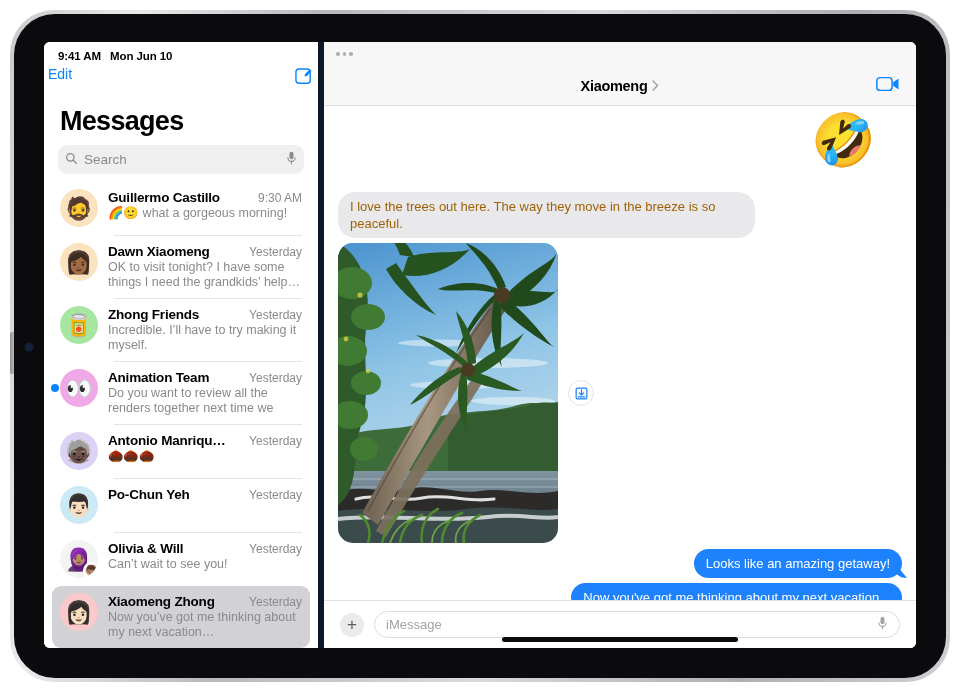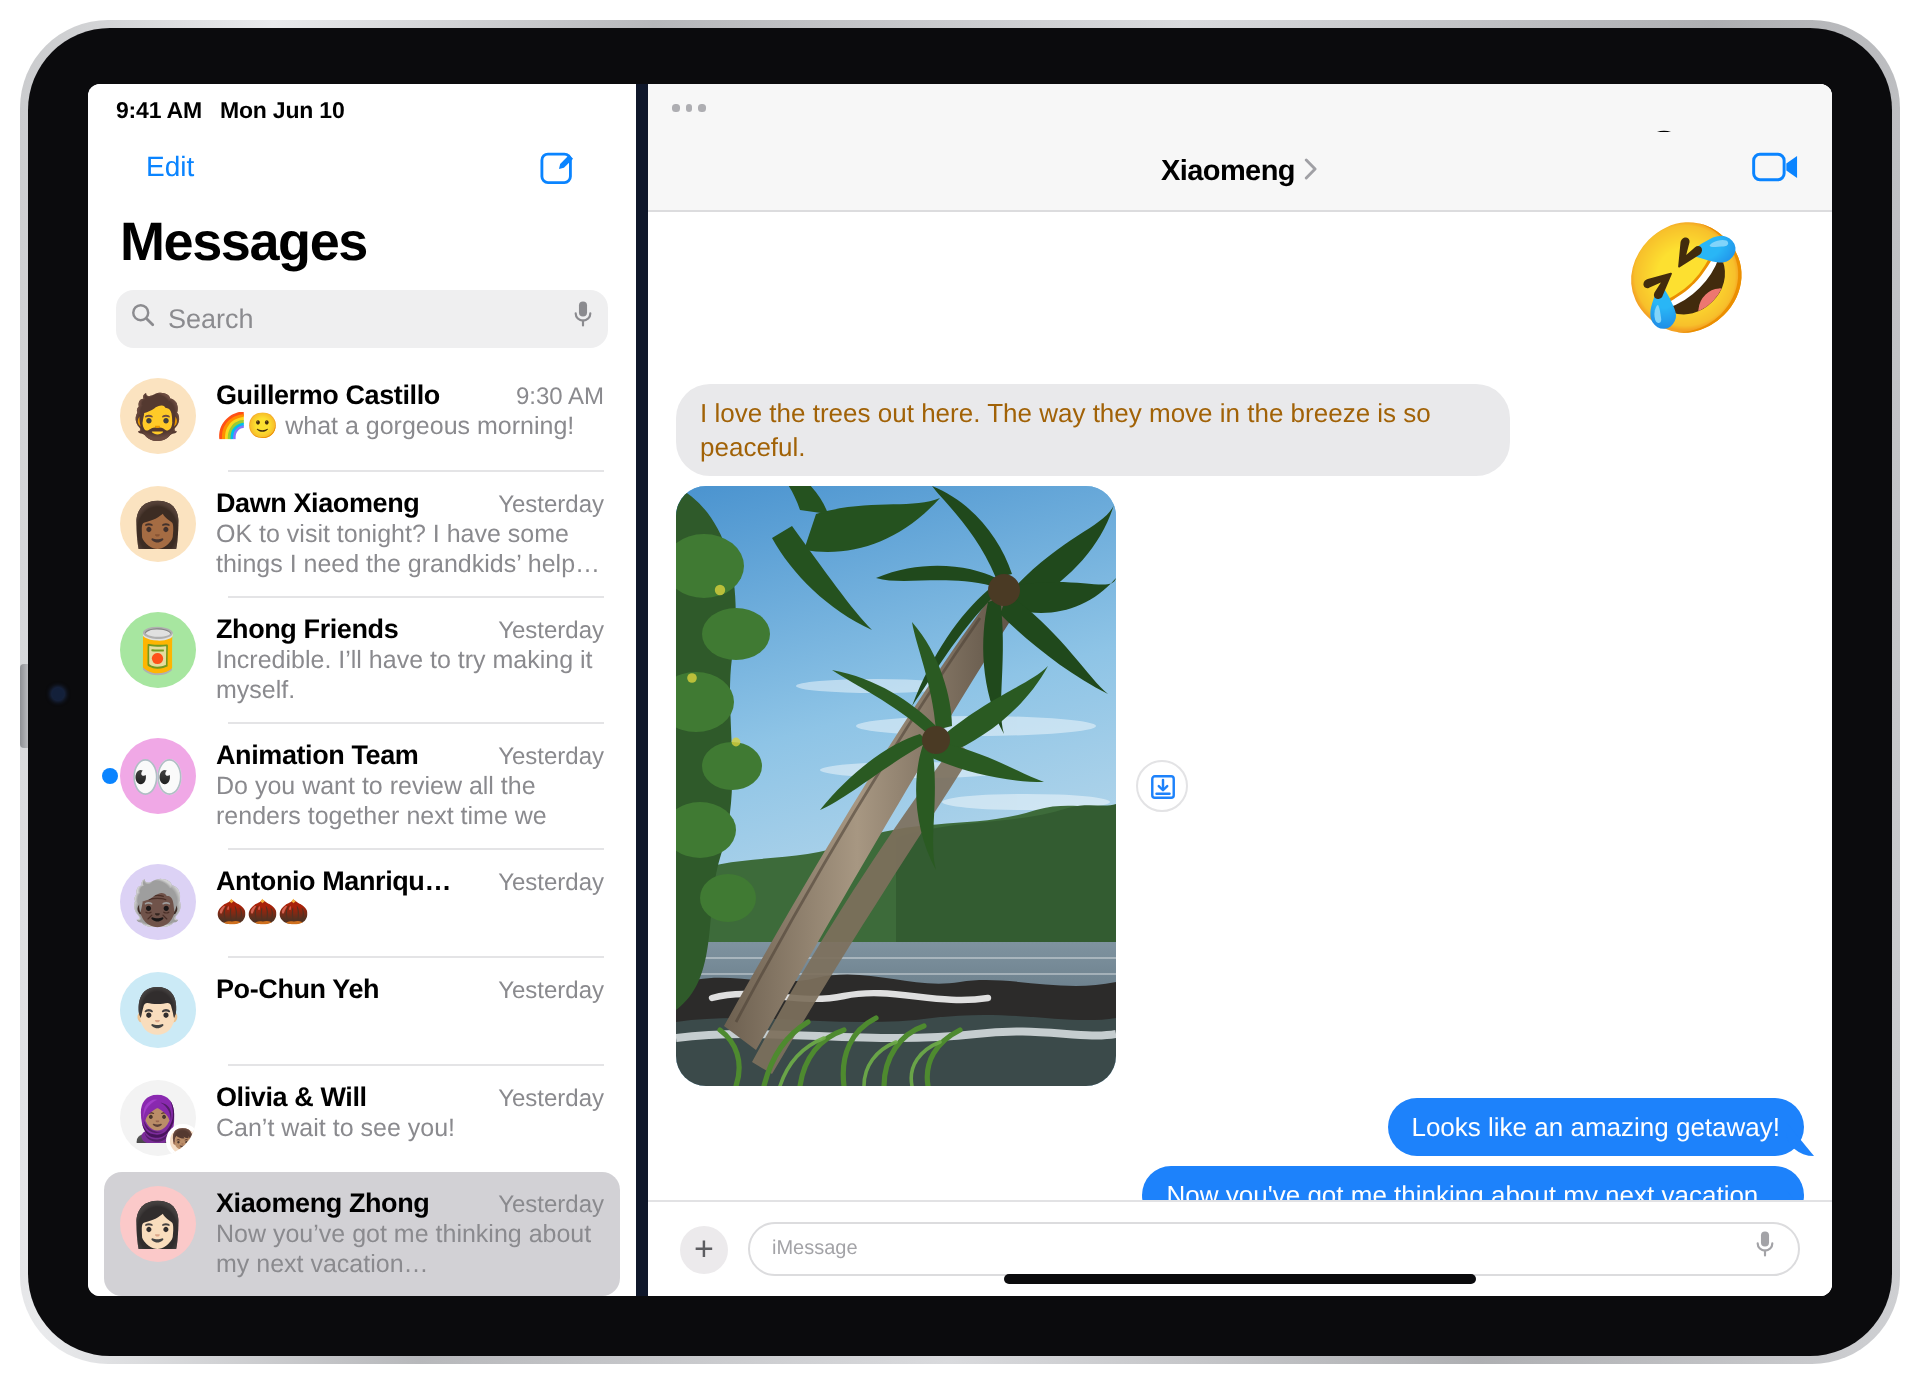--- a/index.html
+++ b/index.html
@@ -36,22 +36,22 @@
     width:280px; height:100%; background:#ffffff; position:relative;
     display:flex; flex-direction:column; flex:0 0 280px;
     border-right:6px solid #0f172a;
   }
   #status-bar-left {
     height:24px; display:flex; align-items:center; gap:9px;
     padding:4px 0 0 14px; font-size:11.5px; font-weight:700; color:#000;
     letter-spacing:-.1px;
   }
   #sidebar-toolbar {
-    height:34px; display:flex; align-items:center; justify-content:space-between;
-    padding:0 29px;
+    height:34px; display:flex; align-items:flex-start; justify-content:space-between;
+    padding:0 4px;
   }
   #edit-button { color:#0a84ff; font-size:14px; font-weight:400; cursor:pointer; }
   #compose-button { width:19px; height:19px; cursor:pointer; }
   #messages-title {
     font-size:27px; font-weight:700; letter-spacing:-.7px; color:#000;
     padding:6px 16px 8px 16px;
   }
   #search-wrap { padding:0 14px 8px 14px; }
   #search-field {
     height:29px; background:#efeff0; border-radius:9px;
@@ -150,21 +150,21 @@
   }
   #plus-button {
     width:24px; height:24px; border-radius:50%; background:#eceaec;
     display:flex; align-items:center; justify-content:center; cursor:pointer;
     color:#5d5d61; font-size:17px; line-height:1; flex:0 0 24px;
   }
   #imessage-field {
     flex:1; height:27px; border:1px solid #dcdcde; border-radius:14px;
     display:flex; align-items:center; padding:0 11px; gap:6px; cursor:text;
   }
-  #imessage-placeholder { flex:1; font-size:10px; color:#a3a3a7; }
+  #imessage-placeholder { flex:1; font-size:13px; color:#a3a3a7; }
   #home-indicator {
     position:absolute; left:50%; transform:translateX(-50%); bottom:6px;
     width:236px; height:5px; border-radius:3px; background:#0b0b0d;
   }
 </style>
 </head>
 <body>
 
 <div id="device-frame">
   <div id="device-bezel">

